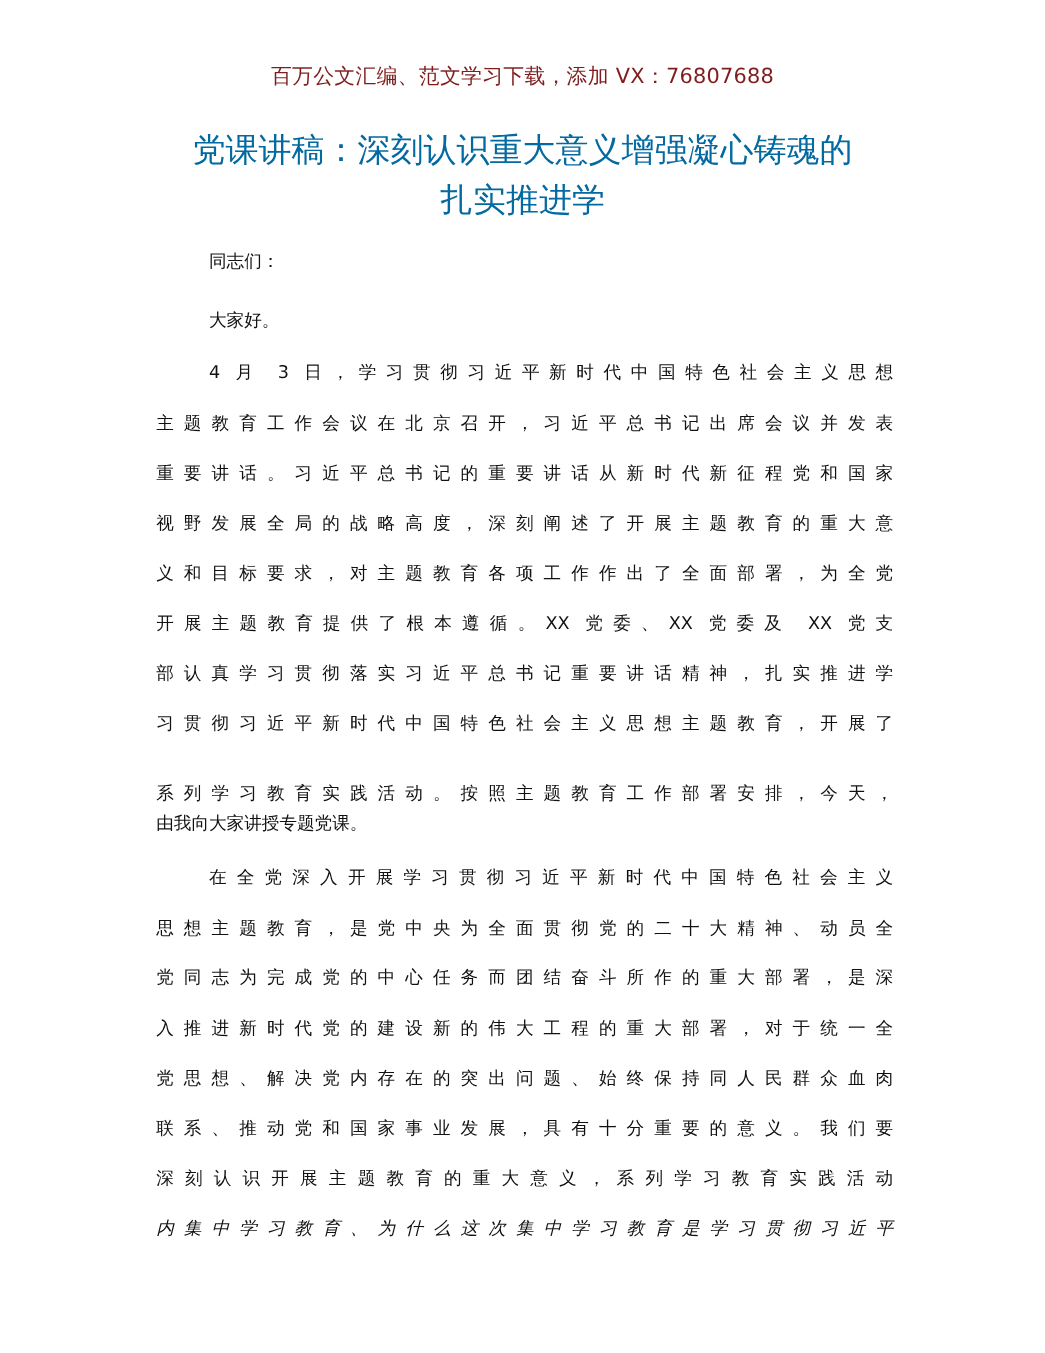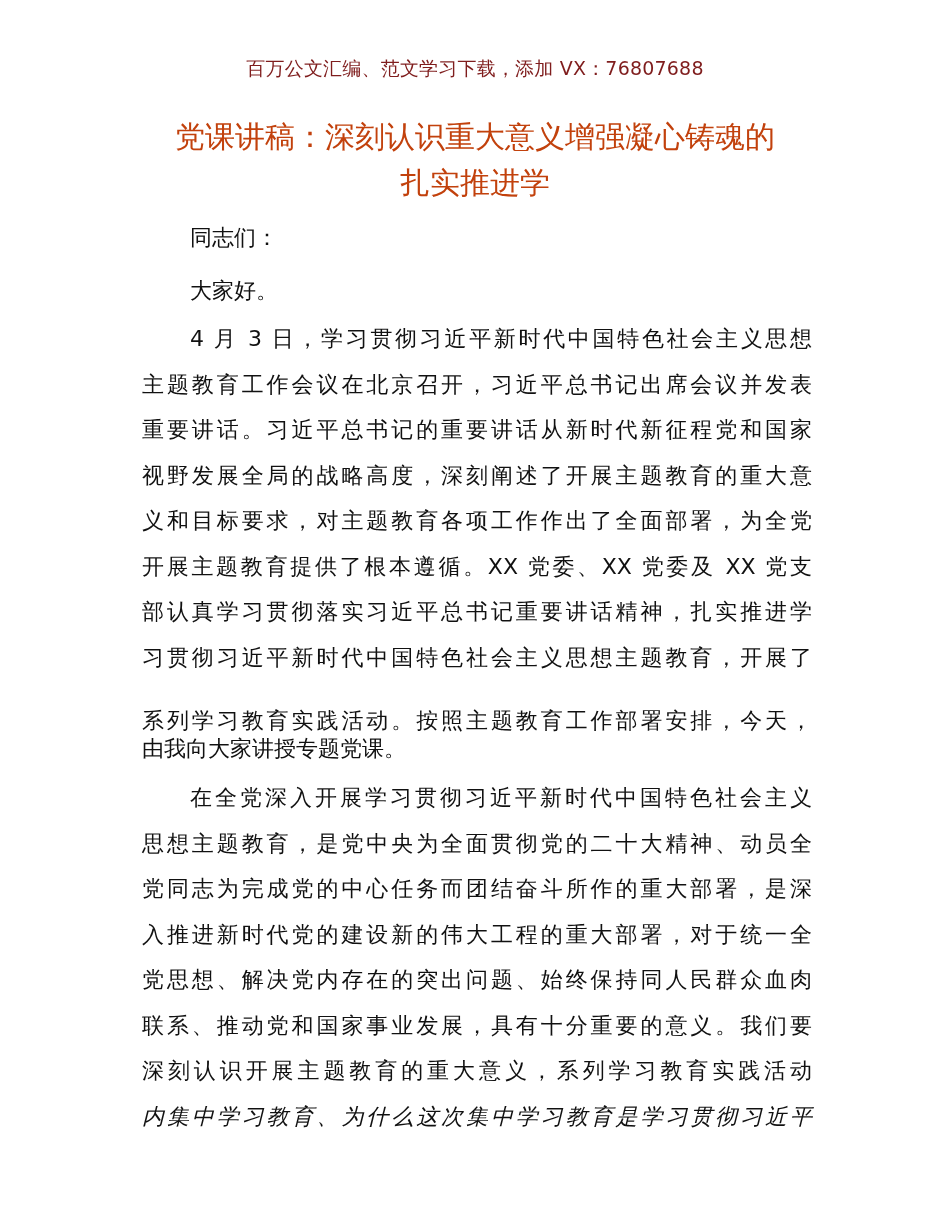--- a/index.html
+++ b/index.html
@@ -1,23 +1,23 @@
 <!DOCTYPE html>
 <html><head>
 <meta charset="utf-8">
 <style>
   html, body { margin: 0; padding: 0; background: #ffffff; }
   body { width: 950px; height: 1230px; position: relative; overflow: hidden;
          font-family: "DejaVu Sans", "Liberation Sans", sans-serif; color: #111; }
   .header { position: absolute; top: 56px; left: 0; width: 950px; text-align: center;
             font-size: 19px; color: #7f1d1d; letter-spacing: 0.2px; }
   .title { position: absolute; top: 114px; left: 0; width: 950px; text-align: center;
-           font-size: 30px; line-height: 46px; color: #c2410c; font-weight: normal; }
+           font-size: 30px; line-height: 46px; color: #0369a1; font-weight: normal; }
   .body { position: absolute; left: 142px; width: 670px; }
-  .line { position: absolute; left: 0; white-space: nowrap; font-size: 22px; line-height: 30px; height: 30px;
+  .line { position: absolute; left: 0; white-space: nowrap; font-size: 16px; line-height: 30px; height: 30px;
           text-align: justify; text-align-last: justify; width: 670px; }
   .line.indent { left: 48px; width: 622px; }
   .line.short { text-align-last: left; width: auto; }
 </style>
 </head>
 <body>
 
 <div class="header">百万公文汇编、范文学习下载，添加 VX：76807688</div>
 
 <div class="title">

